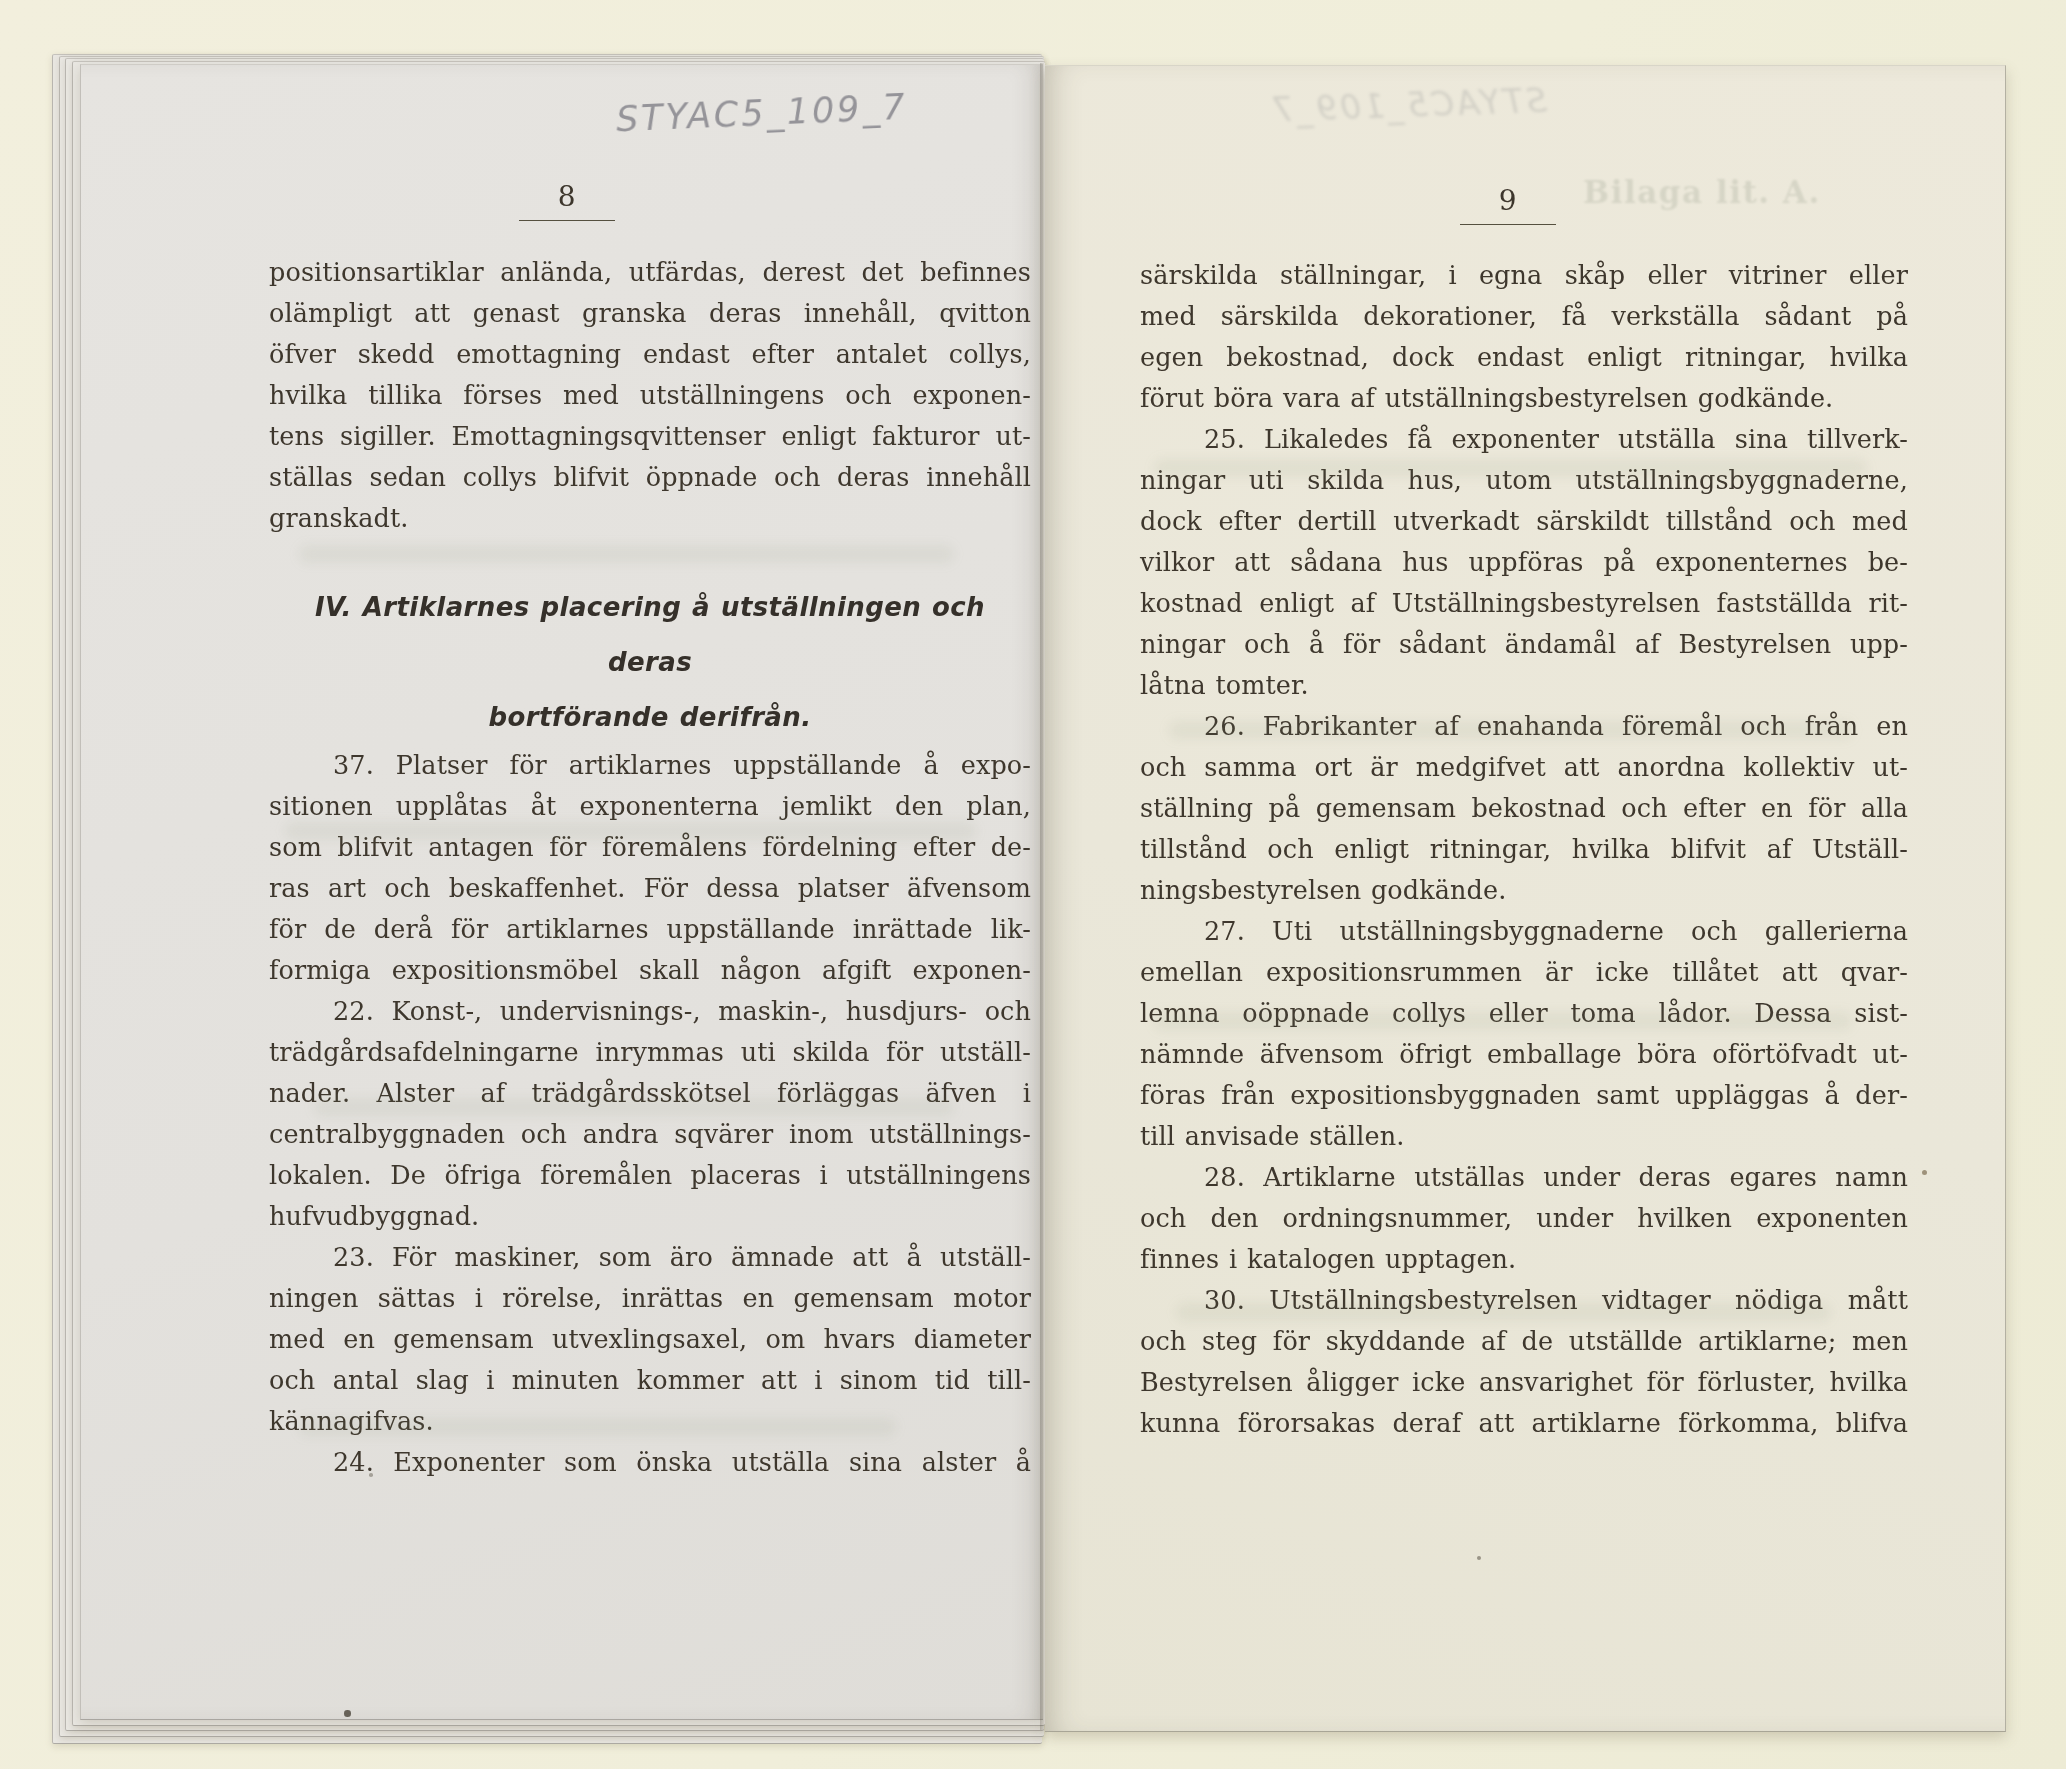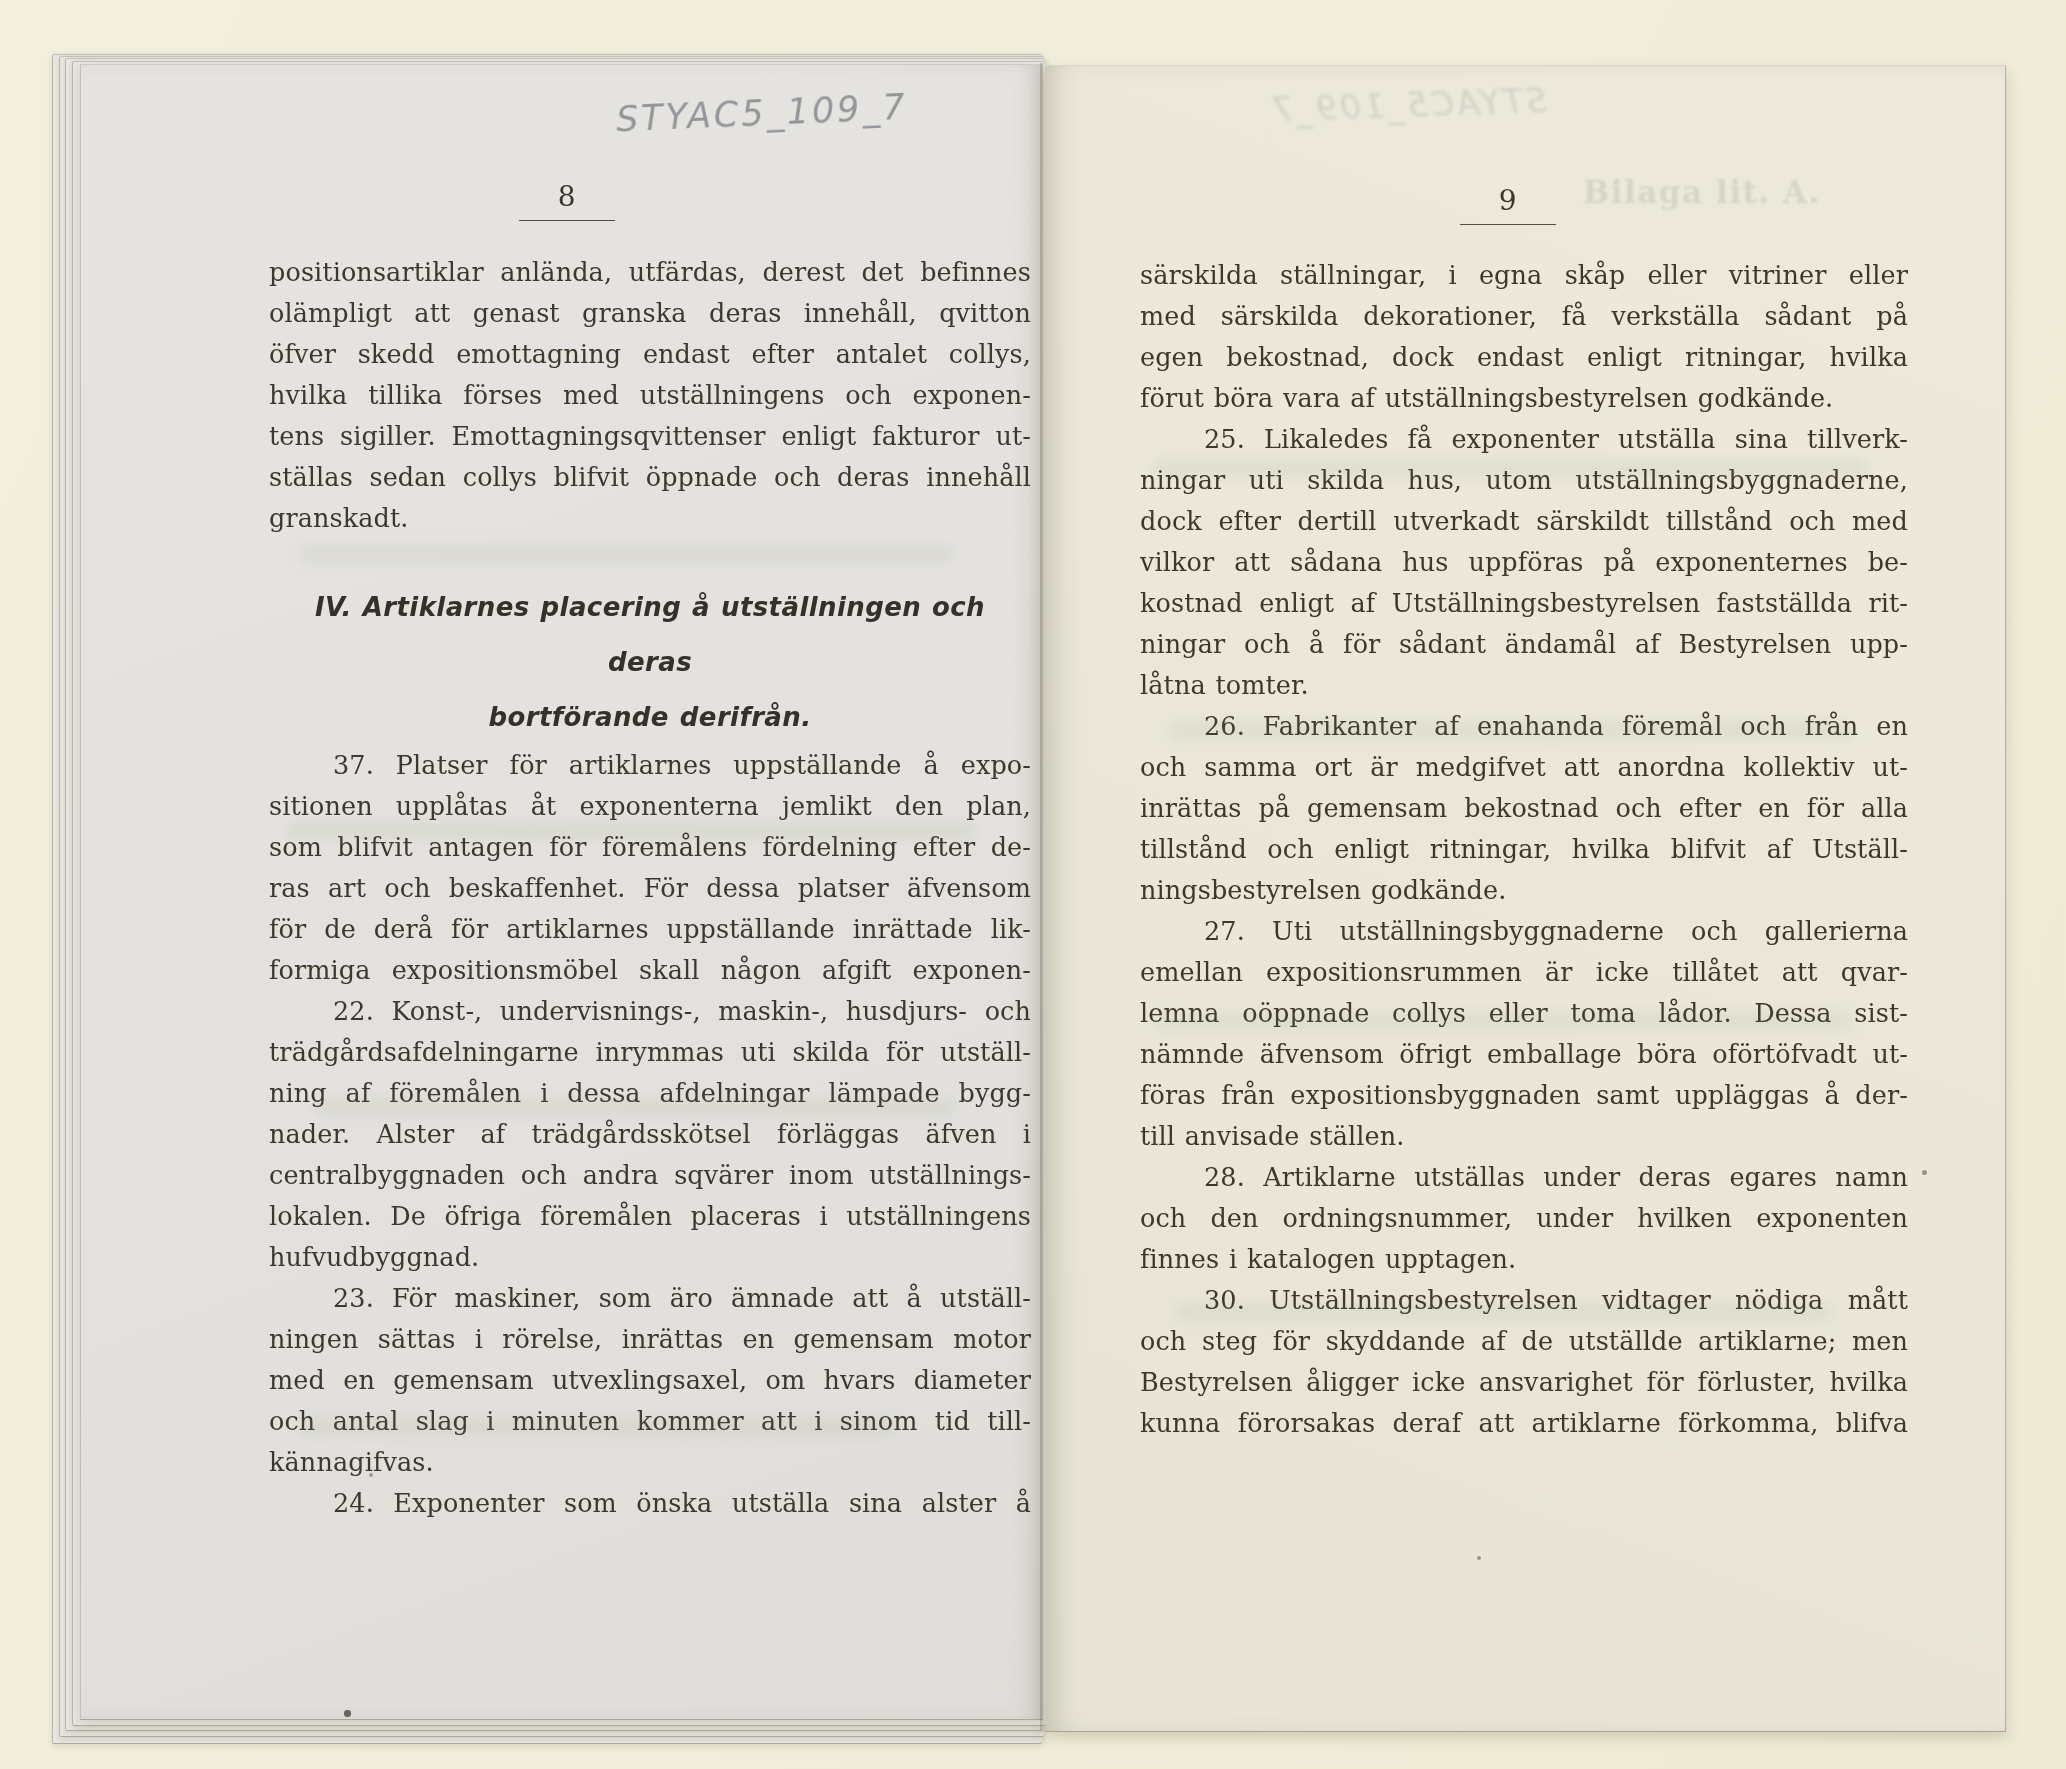--- a/index.html
+++ b/index.html
@@ -107,21 +107,20 @@
           <div class="line indent">37.  Platser för artiklarnes uppställande å expo-</div>
           <div class="line">sitionen upplåtas åt exponenterna jemlikt den plan,</div>
           <div class="line">som blifvit antagen för föremålens fördelning efter de-</div>
           <div class="line">ras art och beskaffenhet.  För dessa platser äfvensom</div>
           <div class="line">för de derå för artiklarnes uppställande inrättade lik-</div>
           <div class="line">formiga expositionsmöbel skall någon afgift exponen-</div>
         </div>
         <div class="para">
           <div class="line indent">22.  Konst-, undervisnings-, maskin-, husdjurs- och</div>
           <div class="line">trädgårdsafdelningarne inrymmas uti skilda för utställ-</div>
-          <div class="line">ning af föremålen i dessa afdelningar lämpade bygg-</div>
           <div class="line">nader.  Alster af trädgårdsskötsel förläggas äfven i</div>
           <div class="line">centralbyggnaden och andra sqvärer inom utställnings-</div>
           <div class="line">lokalen.  De öfriga föremålen placeras i utställningens</div>
           <div class="line endline">hufvudbyggnad.</div>
         </div>
         <div class="para">
           <div class="line indent">23.  För maskiner, som äro ämnade att å utställ-</div>
           <div class="line">ningen sättas i rörelse, inrättas en gemensam motor</div>
           <div class="line">med en gemensam utvexlingsaxel, om hvars diameter</div>
           <div class="line">och antal slag i minuten kommer att i sinom tid till-</div>
@@ -158,21 +157,21 @@
           <div class="line">ningar uti skilda hus, utom utställningsbyggnaderne,</div>
           <div class="line">dock efter dertill utverkadt särskildt tillstånd och med</div>
           <div class="line">vilkor att sådana hus uppföras på exponenternes be-</div>
           <div class="line">kostnad enligt af Utställningsbestyrelsen fastställda rit-</div>
           <div class="line">ningar och å för sådant ändamål af Bestyrelsen upp-</div>
           <div class="line endline">låtna tomter.</div>
         </div>
         <div class="para">
           <div class="line indent">26.  Fabrikanter af enahanda föremål och från en</div>
           <div class="line">och samma ort är medgifvet att anordna kollektiv ut-</div>
-          <div class="line">inrättas på gemensam bekostnad och efter en för alla</div>
+          <div class="line">ställning på gemensam bekostnad och efter en för alla</div>
           <div class="line">tillstånd och enligt ritningar, hvilka blifvit af Utställ-</div>
           <div class="line endline">ningsbestyrelsen godkände.</div>
         </div>
         <div class="para">
           <div class="line indent">27.  Uti utställningsbyggnaderne och gallerierna</div>
           <div class="line">emellan expositionsrummen är icke tillåtet att qvar-</div>
           <div class="line">lemna oöppnade collys eller toma lådor.  Dessa sist-</div>
           <div class="line">nämnde äfvensom öfrigt emballage böra oförtöfvadt ut-</div>
           <div class="line">föras från expositionsbyggnaden samt uppläggas å der-</div>
           <div class="line endline">till anvisade ställen.</div>

